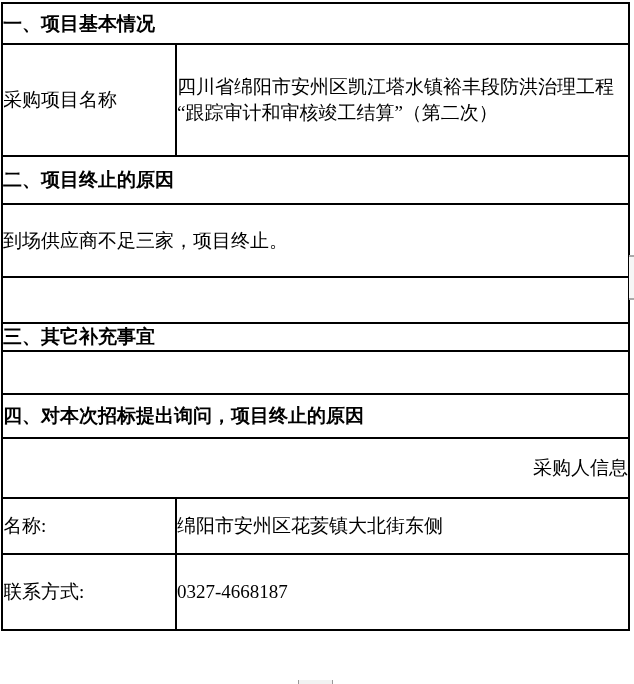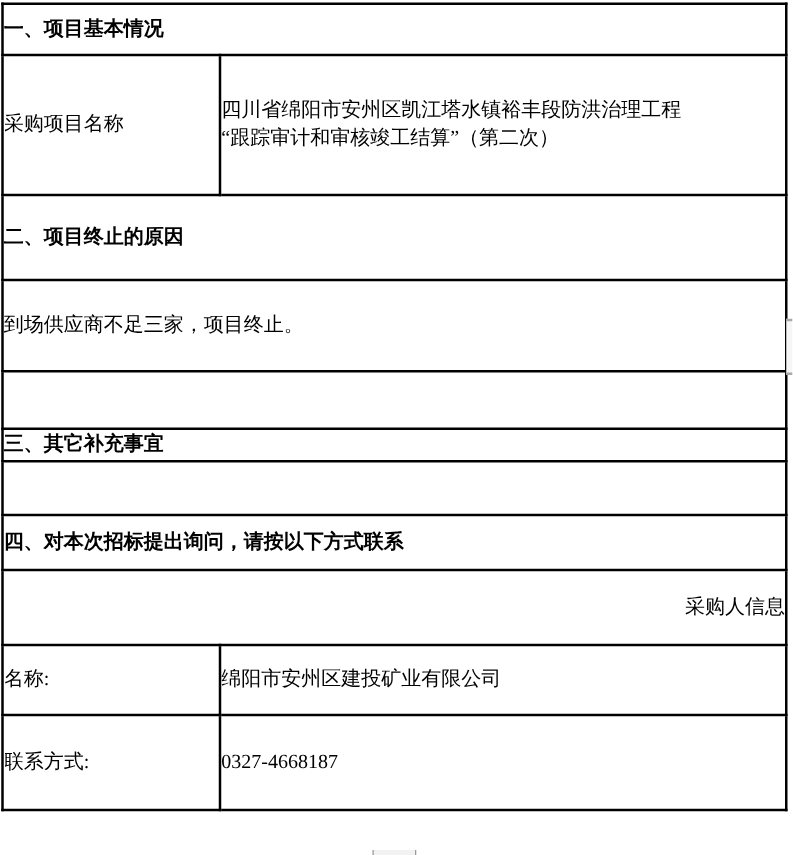--- a/index.html
+++ b/index.html
@@ -19,21 +19,21 @@
     position: absolute;
     left: 1px;
     top: 2px;
     width: 627px;
     border-collapse: collapse;
     table-layout: fixed;
   }
   table.announcement td {
     border: 2px solid #000000;
     padding: 0;
-    font-size: 16px;
+    font-size: 19px;
     line-height: 1.35;
     vertical-align: middle;
     overflow: hidden;
     word-break: break-all;
   }
   col.c-label { width: 174px; }
   col.c-value { width: 453px; }
 
   td.section-title {
     font-weight: 700;
@@ -80,44 +80,44 @@
   </colgroup>
   <tbody>
     <tr style="height:41px">
       <td colspan="2" class="section-title">一、项目基本情况</td>
     </tr>
     <tr style="height:112px">
       <td class="label-cell">采购项目名称</td>
       <td class="value-cell multiline">四川省绵阳市安州区凯江塔水镇裕丰段防洪治理工程
 “跟踪审计和审核竣工结算”（第二次）</td>
     </tr>
-    <tr style="height:68px">
+    <tr style="height:48px">
       <td colspan="2" class="section-title">二、项目终止的原因</td>
     </tr>
     <tr style="height:73px">
       <td colspan="2" class="full-text">到场供应商不足三家，项目终止。</td>
     </tr>
     <tr style="height:46px">
       <td colspan="2" class="full-text"></td>
     </tr>
     <tr style="height:26px">
       <td colspan="2" class="section-title">三、其它补充事宜</td>
     </tr>
     <tr style="height:43px">
       <td colspan="2" class="full-text"></td>
     </tr>
     <tr style="height:44px">
-      <td colspan="2" class="section-title">四、对本次招标提出询问，请按以下方式联系</td>
+      <td colspan="2" class="section-title">四、对本次招标提出询问，项目终止的原因</td>
     </tr>
     <tr style="height:60px">
       <td colspan="2" class="subhead">采购人信息</td>
     </tr>
     <tr style="height:56px">
       <td class="label-cell">名称:</td>
-      <td class="value-cell">绵阳市安州区建投矿业有限公司</td>
+      <td class="value-cell">绵阳市安州区花荄镇大北街东侧</td>
     </tr>
     <tr style="height:76px">
       <td class="label-cell">联系方式:</td>
       <td class="value-cell">0327-4668187</td>
     </tr>
   </tbody>
 </table>
 
 <div class="v-scroll-fragment"></div>
 <div class="h-scroll-fragment"></div>

